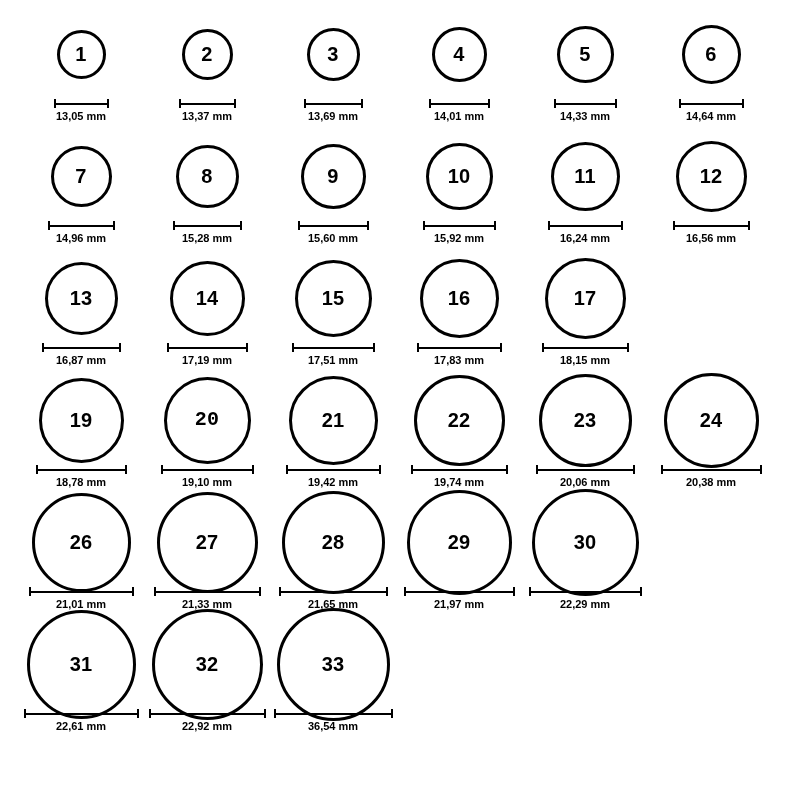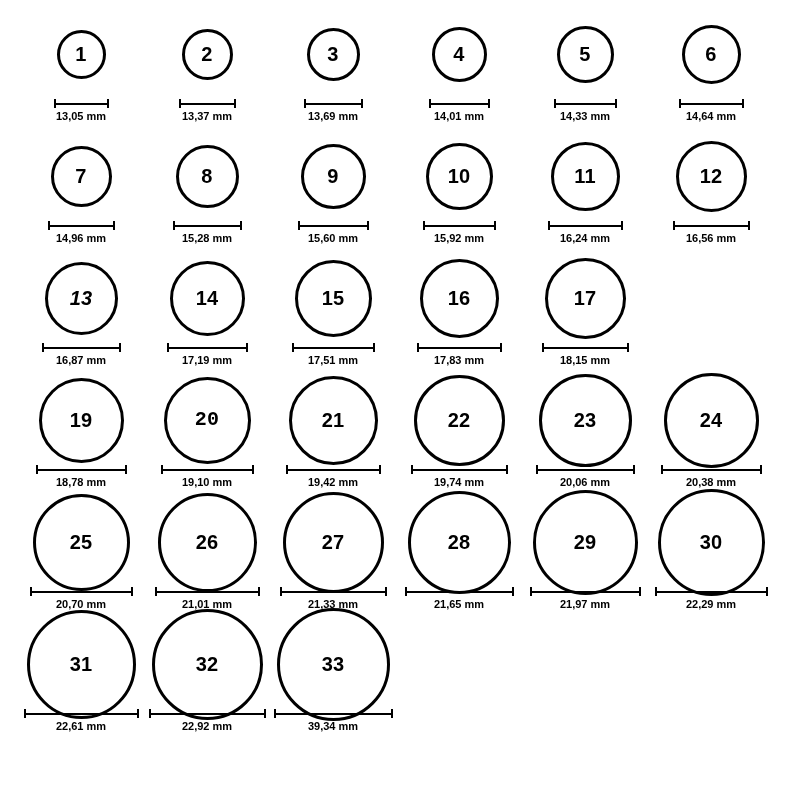--- a/index.html
+++ b/index.html
@@ -277,21 +277,21 @@
             <div class="tick left"></div>
             <div class="tick right"></div>
           </div>
           <div class="mm">16,56 mm</div>
         </div>
       </div>
     </div>
     <div class="row">
       <div class="cell">
         <div class="ring-wrap">
-          <div class="ring" style="width: 73px; height: 73px; border-color: rgb(0, 0, 0); font-style: italic;">
+          <div class="ring" style="width: 73px; height: 73px; border-color: rgb(0, 0, 0);">
             <span class="ring-label">13</span>
           </div>
         </div>
         <div class="measure">
           <div class="caliper" style="width: 79px;">
             <div class="bar"></div>
             <div class="tick left"></div>
             <div class="tick right"></div>
           </div>
           <div class="mm">16,87 mm</div>
@@ -446,35 +446,20 @@
             <div class="tick left"></div>
             <div class="tick right"></div>
           </div>
           <div class="mm">20,38 mm</div>
         </div>
       </div>
     </div>
     <div class="row">
       <div class="cell">
         <div class="ring-wrap">
-          <div class="ring" style="width: 97px; height: 97px; border-color: rgb(0, 0, 0);">
-            <span class="ring-label">25</span>
-          </div>
-        </div>
-        <div class="measure">
-          <div class="caliper" style="width: 103px;">
-            <div class="bar"></div>
-            <div class="tick left"></div>
-            <div class="tick right"></div>
-          </div>
-          <div class="mm">20,70 mm</div>
-        </div>
-      </div>
-      <div class="cell">
-        <div class="ring-wrap">
           <div class="ring" style="width: 99px; height: 99px; border-color: rgb(0, 0, 0); justify-content: center;">
             <span class="ring-label">26</span>
           </div>
         </div>
         <div class="measure">
           <div class="caliper" style="width: 105px;">
             <div class="bar"></div>
             <div class="tick left"></div>
             <div class="tick right"></div>
           </div>
@@ -578,17 +563,17 @@
           <div class="ring" style="width: 113px; height: 113px; border-color: rgb(0, 0, 0);">
             <span class="ring-label">33</span>
           </div>
         </div>
         <div class="measure">
           <div class="caliper" style="width: 119px;">
             <div class="bar"></div>
             <div class="tick left"></div>
             <div class="tick right"></div>
           </div>
-          <div class="mm">39,34 mm</div>
+          <div class="mm">36,54 mm</div>
         </div>
       </div>
     </div>
   </div>
 
 </body></html>

